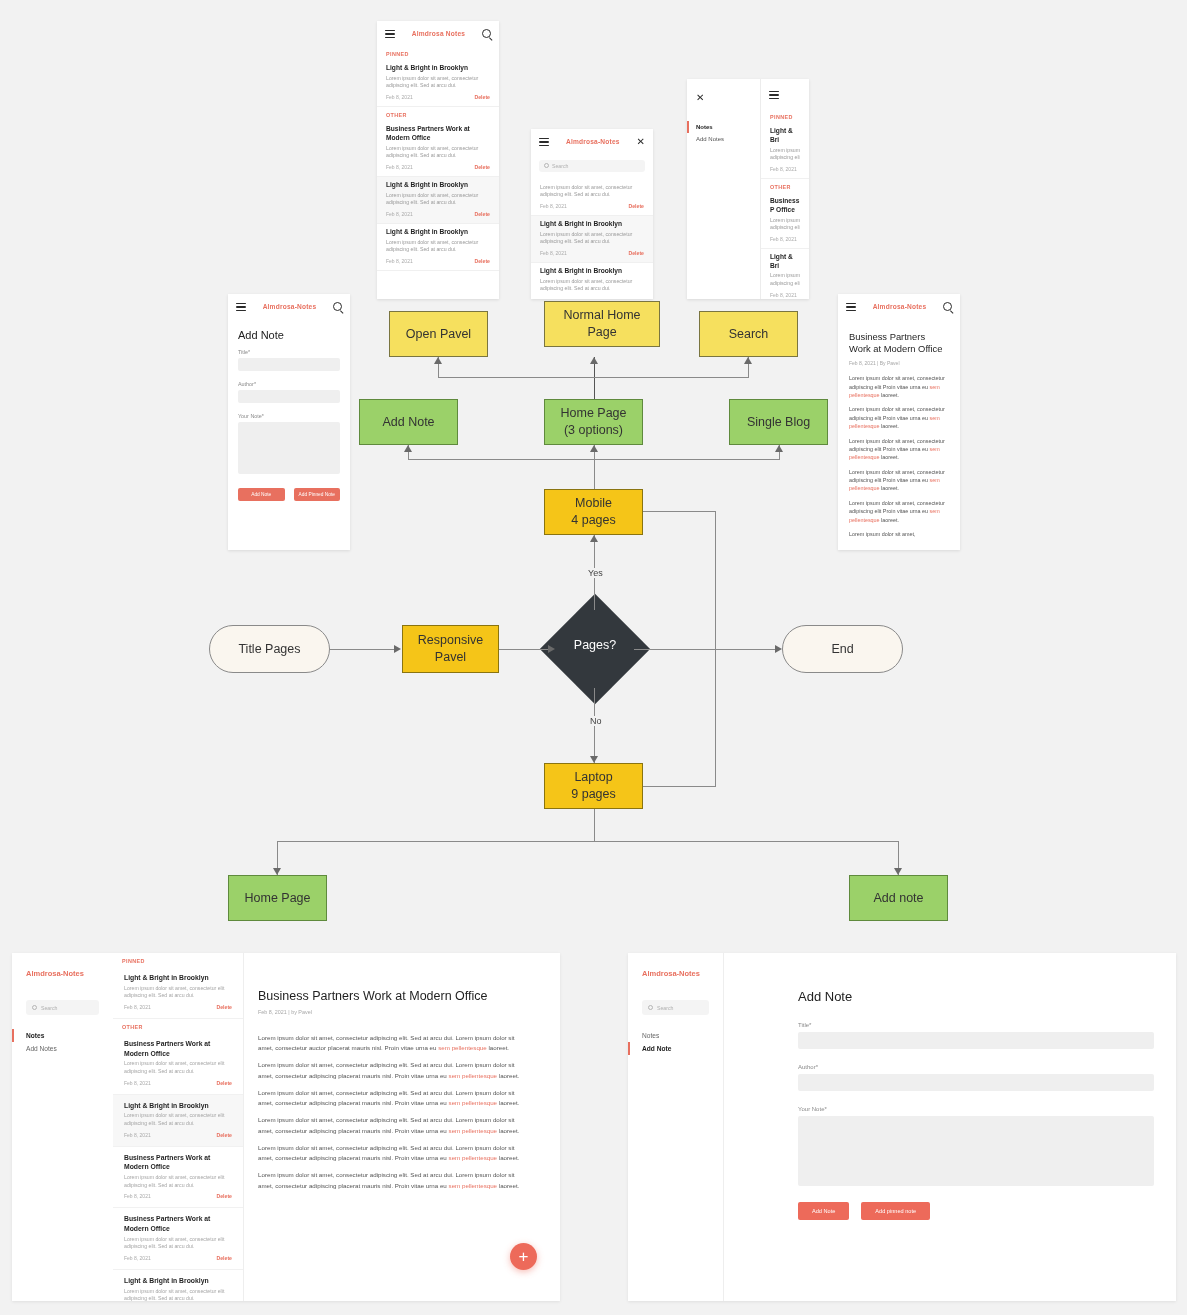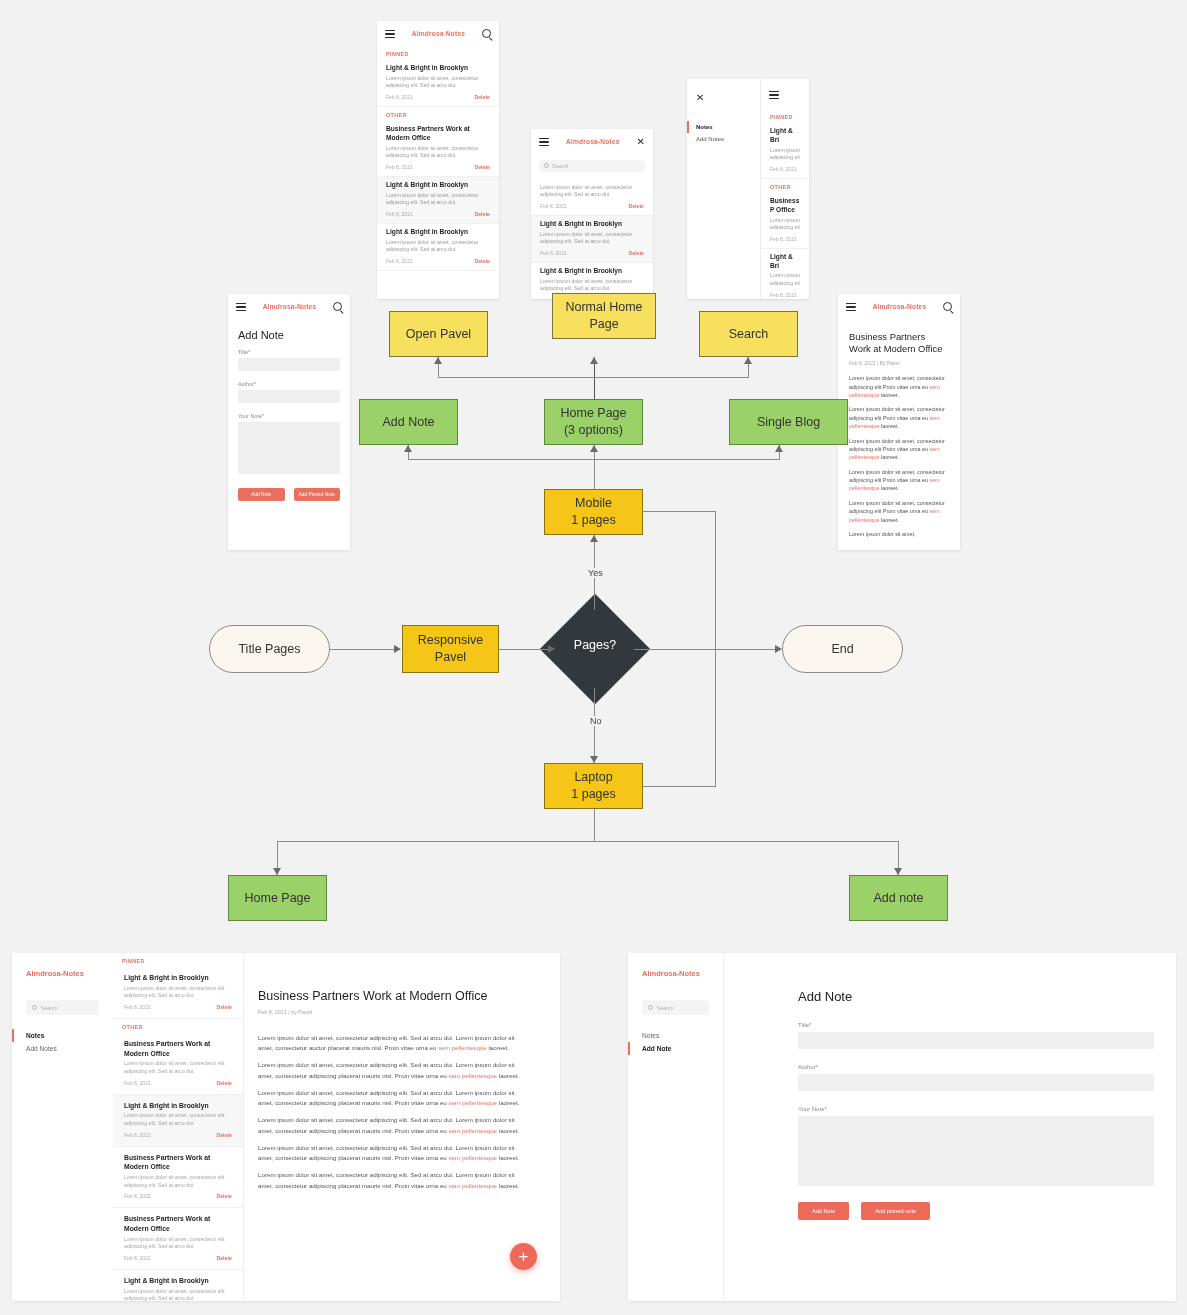--- a/index.html
+++ b/index.html
@@ -297,33 +297,33 @@
       <div class="b-p">Lorem ipsum dolor sit amet, consectetur adipiscing elit Proin vitae urna eu <em>sem pellentesque</em> laoreet.</div>
       <div class="b-p">Lorem ipsum dolor sit amet, consectetur adipiscing elit Proin vitae urna eu <em>sem pellentesque</em> laoreet.</div>
       <div class="b-p">Lorem ipsum dolor sit amet, consectetur adipiscing elit Proin vitae urna eu <em>sem pellentesque</em> laoreet.</div>
       <div class="b-p">Lorem ipsum dolor sit amet, consectetur adipiscing elit Proin vitae urna eu <em>sem pellentesque</em> laoreet.</div>
       <div class="b-p">Lorem ipsum dolor sit amet, consectetur adipiscing elit Proin vitae urna eu <em>sem pellentesque</em> laoreet.</div>
       <div class="b-p">Lorem ipsum dolor sit amet,</div>
     </div>
 </div>
 
 <div class="fc-node fc-yellow" style="left:389px; top:311px; width:99px; height:46px;">Open Pavel</div>
-<div class="fc-node fc-yellow" style="left:544px; top:293px; width:104px; height:46px;margin-left:8px;">Normal Home
+<div class="fc-node fc-yellow" style="left:544px; top:301px; width:116px; height:46px;">Normal Home
 Page</div>
 <div class="fc-node fc-yellow" style="left:699px; top:311px; width:99px; height:46px;">Search</div>
 
 <div class="fc-node fc-green" style="left:359px; top:399px; width:99px; height:46px;">Add Note</div>
 <div class="fc-node fc-green" style="left:544px; top:399px; width:99px; height:46px;">Home Page
 (3 options)</div>
-<div class="fc-node fc-green" style="left:729px; top:399px; width:119px; height:46px;">Single Blog</div>
+<div class="fc-node fc-green" style="left:729px; top:399px; width:99px; height:46px;">Single Blog</div>
 
 <div class="fc-node fc-gold" style="left:544px; top:489px; width:99px; height:46px;">Mobile
-1 pages</div>
+4 pages</div>
 <div class="fc-node fc-gold" style="left:544px; top:763px; width:99px; height:46px;">Laptop
-1 pages</div>
+9 pages</div>
 
 <div class="fc-node fc-term" style="left:209px; top:625px; width:121px; height:48px;">Title Pages</div>
 <div class="fc-node fc-gold" style="left:402px; top:625px; width:97px; height:48px;">Responsive
 Pavel</div>
 <div class="fc-dia-wrap" style="left:556px; top:610px; width:78px; height:78px;">
   <div class="fc-dia"></div>
   <div class="fc-dia-label">Pages?</div>
 </div>
 <div class="fc-node fc-term" style="left:782px; top:625px; width:121px; height:48px;">End</div>
 

